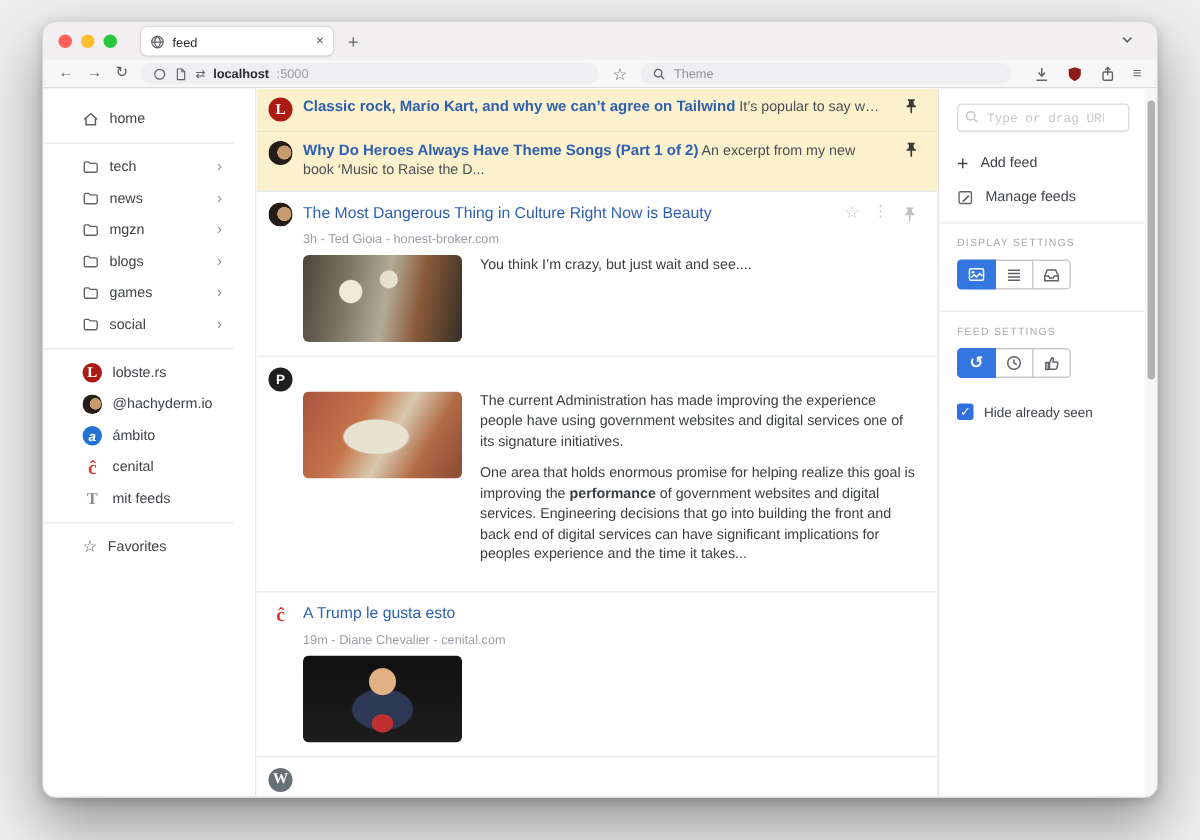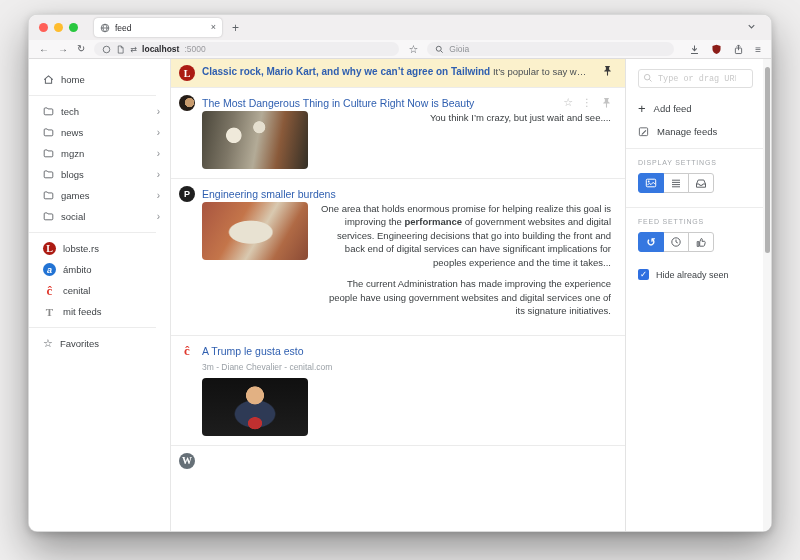--- a/index.html
+++ b/index.html
@@ -52,40 +52,40 @@
     display:flex; align-items:center; gap:5px; padding:0 8px;
     font-size:8.5px; color:#8f9296; margin-right:6px;
   }
   .toolbar-right{display:flex; gap:11px; align-items:center;}
   
   .app{flex:1; display:flex; position:relative; overflow:hidden; background:#fff;}
   .page-scroll-track{position:absolute; right:0; top:0; bottom:0; width:8px; background:#f6f6f6;}
   .page-scroll-thumb{position:absolute; right:1px; top:8px; width:5px; height:186px; background:#b2b2b2; border-radius:3px;}
   
   .sidebar{width:142px; flex:none; border-right:1px solid #e7e7e7; padding:10px 0 0 14px; font-size:9.5px; color:#3f4347;}
-  .side-item{display:flex; align-items:center; gap:7px; height:21px; padding-right:10px;}
+  .side-item{display:flex; align-items:center; gap:7px; height:21px; padding-right:22px;margin-left:12px;}
   .side-item .chev{margin-left:auto; color:#8a8d91; font-size:10px;}
   .side-divider{border-top:1px solid #ececec; margin:5px 14px 5px -14px;}
   .fav{width:13px; height:13px; border-radius:50%; flex:none; display:flex; align-items:center; justify-content:center; color:#fff; font-weight:700; font-size:8px;}
   
   .feed{flex:1; min-width:0; overflow:hidden; background:#fff;}
   .pinned-row{display:flex; gap:7px; padding:6px 12px 6px 8px; background:#fbf1cc; align-items:flex-start;}
   .pinned-row + .pinned-row{border-top:1px solid rgba(0,0,0,.05);}
   .pinned-text{flex:1; min-width:0; font-size:9.5px; line-height:1.35; color:#4a4f54;}
   .pinned-text.oneline{white-space:nowrap; overflow:hidden; text-overflow:ellipsis;}
   .pinned-title{color:#2f5fb0; font-weight:700; font-size:10px;}
   .pin-dark{color:#3a3a3a; flex:none; margin-left:8px;}
   .article{border-top:1px solid #ebebeb; padding:7px 14px 9px 8px; position:relative;}
   .article-head{display:flex; gap:7px; align-items:center;}
   .article-title{font-size:10.5px; font-weight:400; color:#2f5fb0; line-height:1.2;}
   .article-meta{font-size:8.5px; color:#9aa0a6; margin:3px 0 6px 23px;}
   .article-content{display:flex; gap:12px; margin-left:23px; align-items:flex-start;}
   .thumb{width:106px; height:58px; border-radius:4px; flex:none;}
   .article-text{flex:1; min-width:0; font-size:9.5px; line-height:1.42; color:#3c4043;}
-  .article-text p{margin-bottom:8px;text-align:right;}
+  .article-text p{margin-bottom:8px;}
   .actions{position:absolute; right:13px; top:9px; display:flex; gap:9px; align-items:center; color:#c3c3c3;}
   .actions .star{font-size:11px; line-height:1;}
   .actions .kebab{font-size:10px; line-height:1;}
   
   .av{width:16px; height:16px; border-radius:50%; flex:none; display:flex; align-items:center; justify-content:center; color:#fff; font-weight:700;}
   .av-lobsters{background:#ac1b13; font-family:"Liberation Serif",serif; font-size:10px;}
   .av-hachy{background:radial-gradient(circle at 66% 48%, #c79b6e 0 34%, rgba(0,0,0,0) 36%), #241c16;}
   .av-p{background:#1f1f1f; font-size:9px;}
   .av-wp{background:#667077; font-family:"Liberation Serif",serif; font-size:10px;}
   .av-cenital{background:transparent; color:#e03a2f; font-family:"Liberation Serif",serif; font-size:13px;}
@@ -181,21 +181,21 @@
     <span class="icon" style="font-size:11px;">☆</span>
     <div class="searchbar">
       <span class="icon">
         <svg width="9" height="9" viewBox="0 0 12 12">
             <g fill="none" stroke="currentColor" stroke-width="1.2">
               <circle cx="5" cy="5" r="3.3"></circle>
               <path d="M7.6 7.6l2.6 2.6"></path>
             </g>
           </svg>
       </span>
-      <span>Gioia</span>
+      <span>Theme</span>
     </div>
     <div class="toolbar-right">
       <span class="icon">
         <svg width="11" height="11" viewBox="0 0 12 12">
             <g fill="none" stroke="currentColor" stroke-width="1.1">
               <path d="M6 1.5v5.6M3.6 4.8L6 7.4l2.4-2.6"></path>
               <path d="M2.2 10.4h7.6"></path>
             </g>
           </svg>
       </span>
@@ -286,20 +286,24 @@
         <span>social</span>
         <span class="chev">›</span>
       </div>
       <div class="side-divider"></div>
 
       <div class="side-item">
         <span class="fav av-lobsters">L</span>
         <span>lobste.rs</span>
       </div>
       <div class="side-item">
+        <span class="fav av-hachy"></span>
+        <span>@hachyderm.io</span>
+      </div>
+      <div class="side-item">
         <span class="fav av-ambito">a</span>
         <span>ámbito</span>
       </div>
       <div class="side-item">
         <span class="fav av-cenital">ĉ</span>
         <span>cenital</span>
       </div>
       <div class="side-item">
         <span class="fav av-mit">T</span>
         <span>mit feeds</span>
@@ -320,63 +324,75 @@
           <span class="pinned-title">Classic rock, Mario Kart, and why we can’t agree on Tailwind</span>
           <span>It’s popular to say we can’t agree on Ta...</span>
         </div>
         <span class="pin-dark">
           <svg width="11" height="11" viewBox="0 0 12 12">
               <path d="M3.5 1.2h5v1.1l-.9.5.4 2.7c.9.3 1.6.8 1.6 1.5H6.6v3.9l-.6 1-.6-1V7H2.4c0-.7.7-1.2 1.6-1.5l.4-2.7-.9-.5z" fill="currentColor"></path>
             </svg>
         </span>
       </div>
 
+      <div class="pinned-row">
+        <span class="av av-hachy"></span>
+        <div class="pinned-text">
+          <span class="pinned-title">Why Do Heroes Always Have Theme Songs (Part 1 of 2)</span>
+          <span>An excerpt from my new book ‘Music to Raise the D...</span>
+        </div>
+        <span class="pin-dark">
+          <svg width="11" height="11" viewBox="0 0 12 12">
+              <path d="M3.5 1.2h5v1.1l-.9.5.4 2.7c.9.3 1.6.8 1.6 1.5H6.6v3.9l-.6 1-.6-1V7H2.4c0-.7.7-1.2 1.6-1.5l.4-2.7-.9-.5z" fill="currentColor"></path>
+            </svg>
+        </span>
+      </div>
 
       <article class="article">
         <div class="actions">
           <span class="star">☆</span>
           <span class="kebab">⋮</span>
           <span>
             <svg width="11" height="11" viewBox="0 0 12 12">
                 <path d="M3.5 1.2h5v1.1l-.9.5.4 2.7c.9.3 1.6.8 1.6 1.5H6.6v3.9l-.6 1-.6-1V7H2.4c0-.7.7-1.2 1.6-1.5l.4-2.7-.9-.5z" fill="currentColor"></path>
               </svg>
           </span>
         </div>
         <div class="article-head">
           <span class="av av-hachy"></span>
           <span class="article-title">The Most Dangerous Thing in Culture Right Now is Beauty</span>
         </div>
+        <div class="article-meta">3h - Ted Gioia - honest-broker.com</div>
         <div class="article-content">
           <div class="thumb thumb-sculpture"></div>
           <div class="article-text">
             <p>You think I’m crazy, but just wait and see....</p>
           </div>
         </div>
       </article>
 
       <article class="article">
         <div class="article-head">
           <span class="av av-p">P</span>
-          <span class="article-title">Engineering smaller burdens</span>
         </div>
         <div class="article-content">
           <div class="thumb thumb-cart"></div>
           <div class="article-text">
+            <p>The current Administration has made improving the experience people have using government websites and digital services one of its signature initiatives.</p>
             <p><span>One area that holds enormous promise for helping realize this goal is improving the </span><b>performance</b><span> of government websites and digital services. Engineering decisions that go into building the front and back end of digital services can have significant implications for peoples experience and the time it takes...</span></p>
-            <p>The current Administration has made improving the experience people have using government websites and digital services one of its signature initiatives.</p>
           </div>
         </div>
       </article>
 
       <article class="article">
         <div class="article-head">
           <span class="av av-cenital" style="font-weight:700;">ĉ</span>
           <span class="article-title">A Trump le gusta esto</span>
         </div>
-        <div class="article-meta">3m - Diane Chevalier - cenital.com</div>
+        <div class="article-meta">19m - Diane Chevalier - cenital.com</div>
         <div class="article-content">
           <div class="thumb thumb-trump"></div>
         </div>
       </article>
 
       <article class="article">
         <div class="article-head">
           <span class="av av-wp">W</span>
 
         </div>

